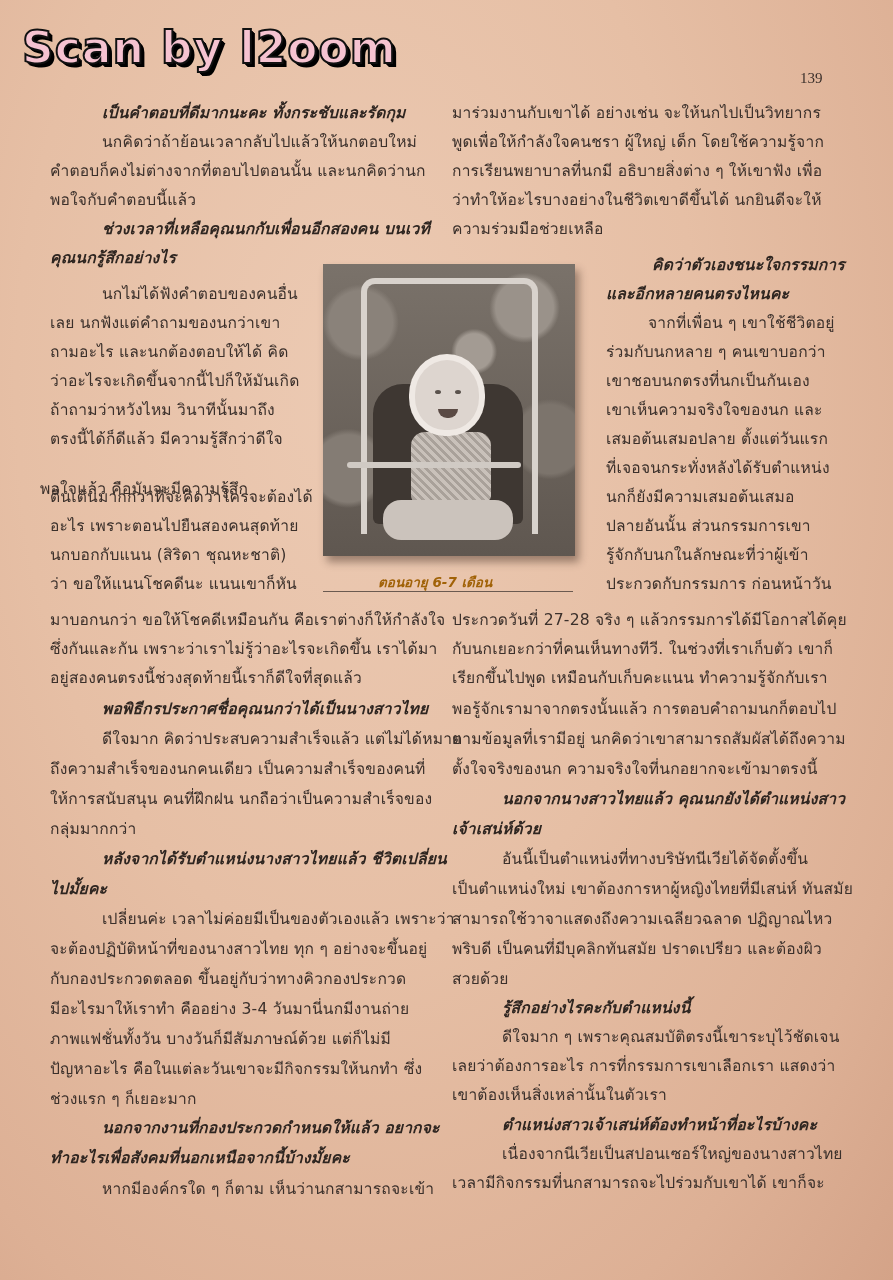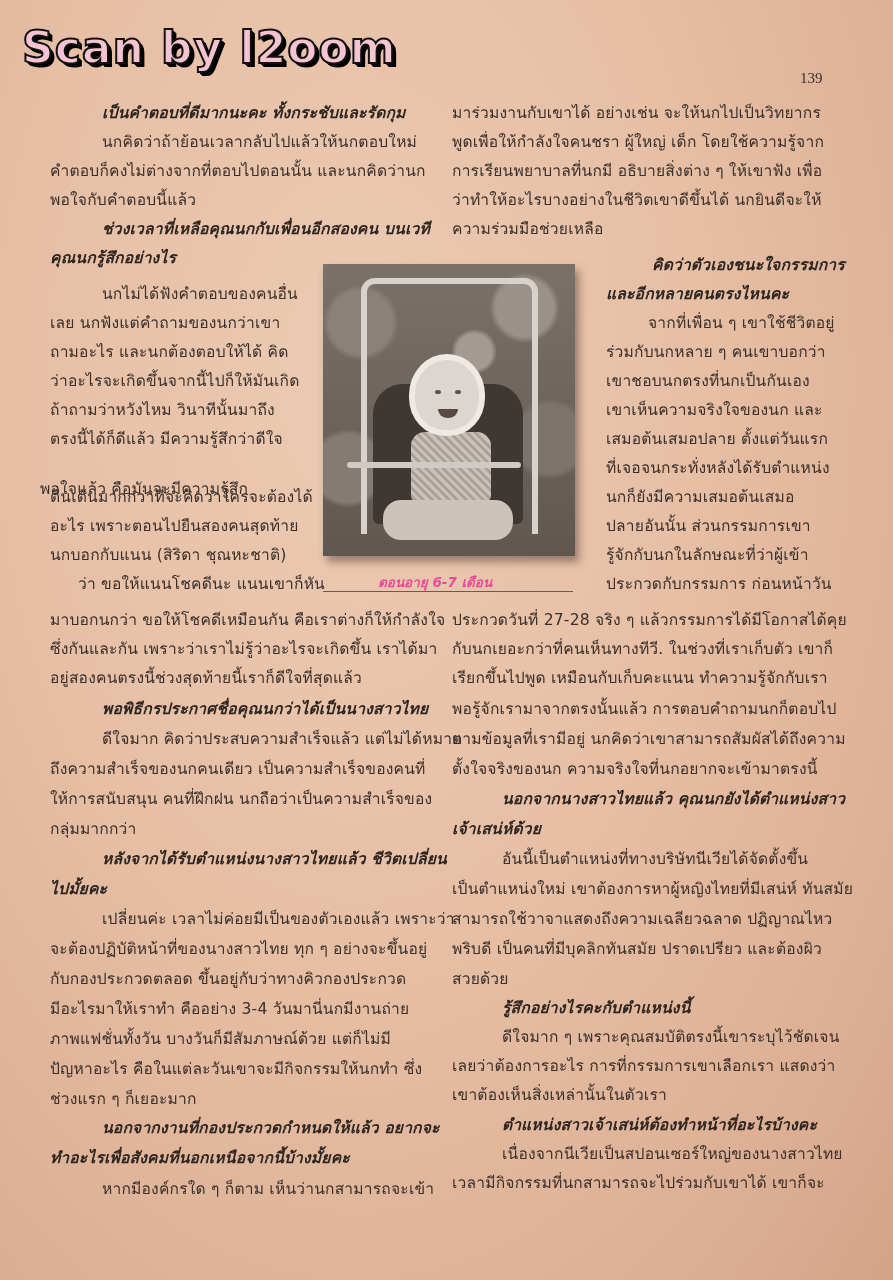--- a/index.html
+++ b/index.html
@@ -74,21 +74,21 @@
   .tray-bar {
     position: absolute; left: 24px; top: 198px; width: 174px; height: 6px;
     background: #d0cac4; border-radius: 3px;
   }
   .legs {
     position: absolute; left: 60px; top: 236px; width: 130px; height: 40px;
     background: #cbc3bc; border-radius: 18px;
   }
   .caption {
     position: absolute; left: 378px; top: 571px;
-    font-size: 13.5px; font-style: italic; font-weight: bold; color: #ec4899;
+    font-size: 13.5px; font-style: italic; font-weight: bold; color: #a16207;
   }
   .caption-rule {
     position: absolute; left: 323px; top: 591px; width: 250px; height: 1px;
     background: #6b5a50;
   }
 </style>
 </head>
 <body>
 
 <div class="watermark">Scan by l2oom</div>
@@ -119,21 +119,21 @@
   <div class="line" style="left:102px;top:285px;">นกไม่ได้ฟังคำตอบของคนอื่น</div>
   <div class="line" style="left:50px;top:314px;">เลย นกฟังแต่คำถามของนกว่าเขา</div>
   <div class="line" style="left:50px;top:343px;">ถามอะไร และนกต้องตอบให้ได้ คิด</div>
   <div class="line" style="left:50px;top:372px;">ว่าอะไรจะเกิดขึ้นจากนี้ไปก็ให้มันเกิด</div>
   <div class="line" style="left:50px;top:401px;">ถ้าถามว่าหวังไหม วินาทีนั้นมาถึง</div>
   <div class="line" style="left:50px;top:430px;">ตรงนี้ได้ก็ดีแล้ว มีความรู้สึกว่าดีใจ</div>
   <div class="line" style="left:40px;top:459px;margin-top:21px;">พอใจแล้ว คือมันจะมีความรู้สึก</div>
   <div class="line" style="left:50px;top:488px;">ตื่นเต้นมากกว่าที่จะคิดว่าใครจะต้องได้</div>
   <div class="line" style="left:50px;top:517px;">อะไร เพราะตอนไปยืนสองคนสุดท้าย</div>
   <div class="line" style="left:50px;top:546px;">นกบอกกับแนน (สิริดา ชุณหะชาติ)</div>
-  <div class="line" style="left:50px;top:575px;margin-left:28px;">ว่า ขอให้แนนโชคดีนะ แนนเขาก็หัน</div>
+  <div class="line" style="left:50px;top:575px;">ว่า ขอให้แนนโชคดีนะ แนนเขาก็หัน</div>
   <div class="line" style="left:50px;top:611px;">มาบอกนกว่า ขอให้โชคดีเหมือนกัน คือเราต่างก็ให้กำลังใจ</div>
   <div class="line" style="left:50px;top:640px;">ซึ่งกันและกัน เพราะว่าเราไม่รู้ว่าอะไรจะเกิดขึ้น เราได้มา</div>
   <div class="line" style="left:50px;top:669px;">อยู่สองคนตรงนี้ช่วงสุดท้ายนี้เราก็ดีใจที่สุดแล้ว</div>
   <div class="line q" style="left:102px;top:700px;">พอพิธีกรประกาศชื่อคุณนกว่าได้เป็นนางสาวไทย</div>
   <div class="line" style="left:102px;top:730px;">ดีใจมาก คิดว่าประสบความสำเร็จแล้ว แต่ไม่ได้หมาย</div>
   <div class="line" style="left:50px;top:760px;">ถึงความสำเร็จของนกคนเดียว เป็นความสำเร็จของคนที่</div>
   <div class="line" style="left:50px;top:790px;">ให้การสนับสนุน คนที่ฝึกฝน นกถือว่าเป็นความสำเร็จของ</div>
   <div class="line" style="left:50px;top:820px;">กลุ่มมากกว่า</div>
   <div class="line q" style="left:102px;top:850px;">หลังจากได้รับตำแหน่งนางสาวไทยแล้ว ชีวิตเปลี่ยน</div>
   <div class="line q" style="left:50px;top:880px;">ไปมั้ยคะ</div>

